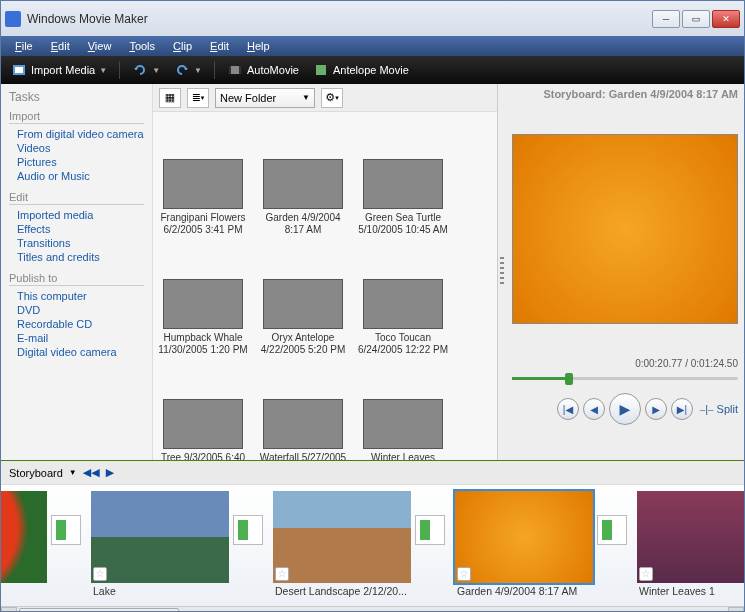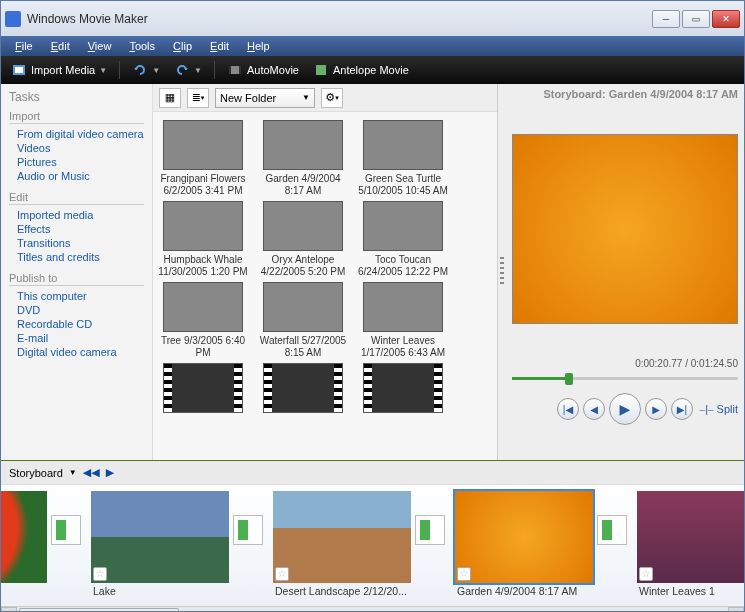--- a/index.html
+++ b/index.html
@@ -34,21 +34,21 @@
 .tasks-group { margin-bottom: 8px; }
 .tasks-group-label { color: #888; font-size: 11px; border-bottom: 1px solid #ccc; margin-bottom: 3px; padding-bottom: 1px; }
 .tasks-link { color: #1a5aa8; padding: 1px 0 1px 8px; cursor: default; }
 
 
 .collection { flex: 1; background: #f7f7f7; display: flex; flex-direction: column; border-right: 1px solid #ccc; }
 .coll-toolbar { height: 28px; display: flex; align-items: center; gap: 6px; padding: 0 6px; background: #eee; border-bottom: 1px solid #ddd; font-size: 11px; }
 .coll-toolbar .view-btn { width: 22px; height: 20px; border: 1px solid #bbb; background: #fff; display:flex; align-items:center; justify-content:center; }
 .coll-toolbar .folder-sel { flex:0 0 auto; width: 100px; height: 20px; border: 1px solid #aaa; background: linear-gradient(#fff,#eee); display:flex; align-items:center; padding: 0 4px; justify-content: space-between; }
 .coll-thumbs { flex: 1; overflow: hidden; padding: 8px 4px; display: flex; flex-wrap: wrap; gap: 4px 8px; align-content: flex-start; }
-.thumb { width: 92px; text-align: center; font-size: 10px; color: #333; }
+.thumb { width: 92px; text-align: center; font-size: 10px; color: #333; margin-top: 39px; }
 .thumb .img { width: 80px; height: 50px; margin: 0 auto 3px; background: #888; border: 1px solid #555; }
 .thumb .cap { line-height: 1.15; height: 24px; overflow: hidden; }
 .thumb.vid .img { position: relative; background: #333; }
 .thumb.vid .img::before, .thumb.vid .img::after { content:""; position:absolute; top:0; bottom:0; width:8px; background: repeating-linear-gradient(to bottom,#000 0 4px,#fff 4px 8px); }
 .thumb.vid .img::before { left:0; } .thumb.vid .img::after { right:0; }
 
 
 .vgrip { width: 8px; background: #eee; display:flex; align-items:center; justify-content:center; flex-shrink:0; }
 .vgrip .dots { width:4px; height:30px; background: repeating-linear-gradient(to bottom,#888 0 2px, transparent 2px 5px); }
 

